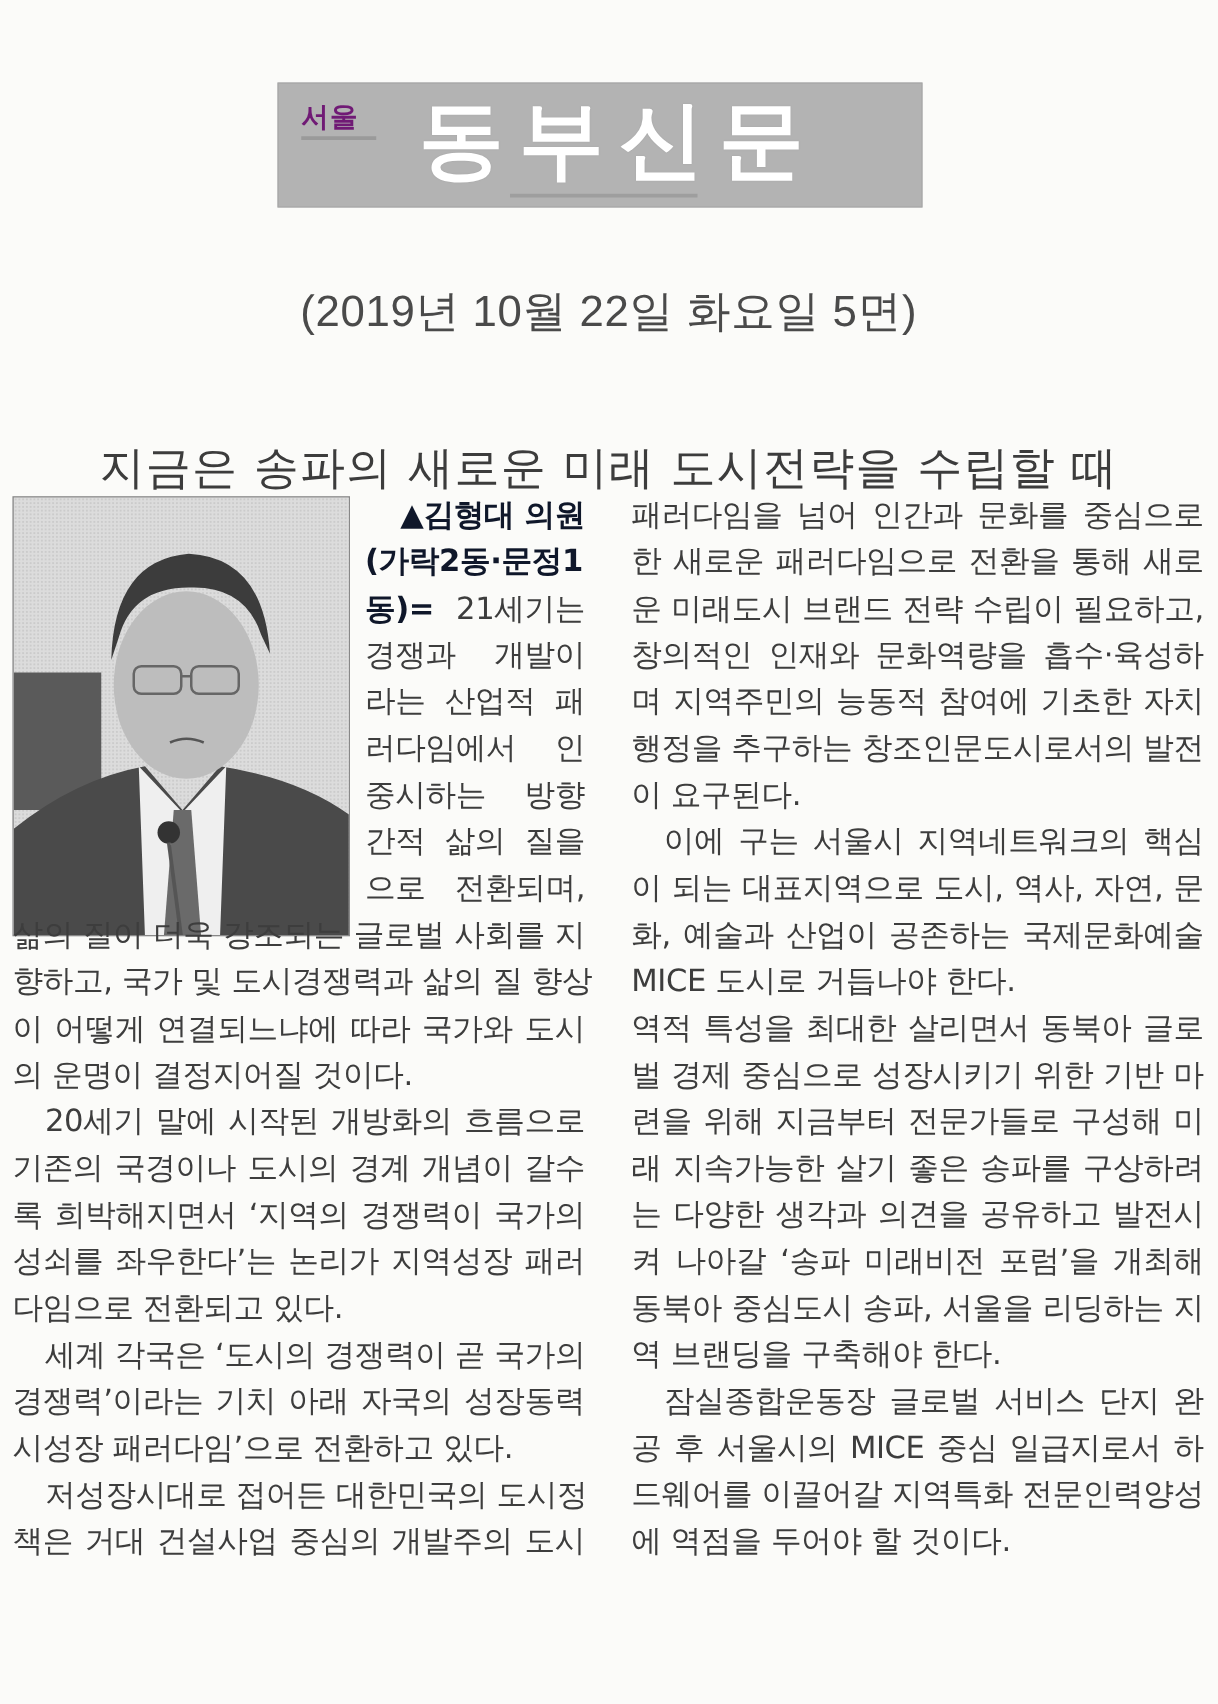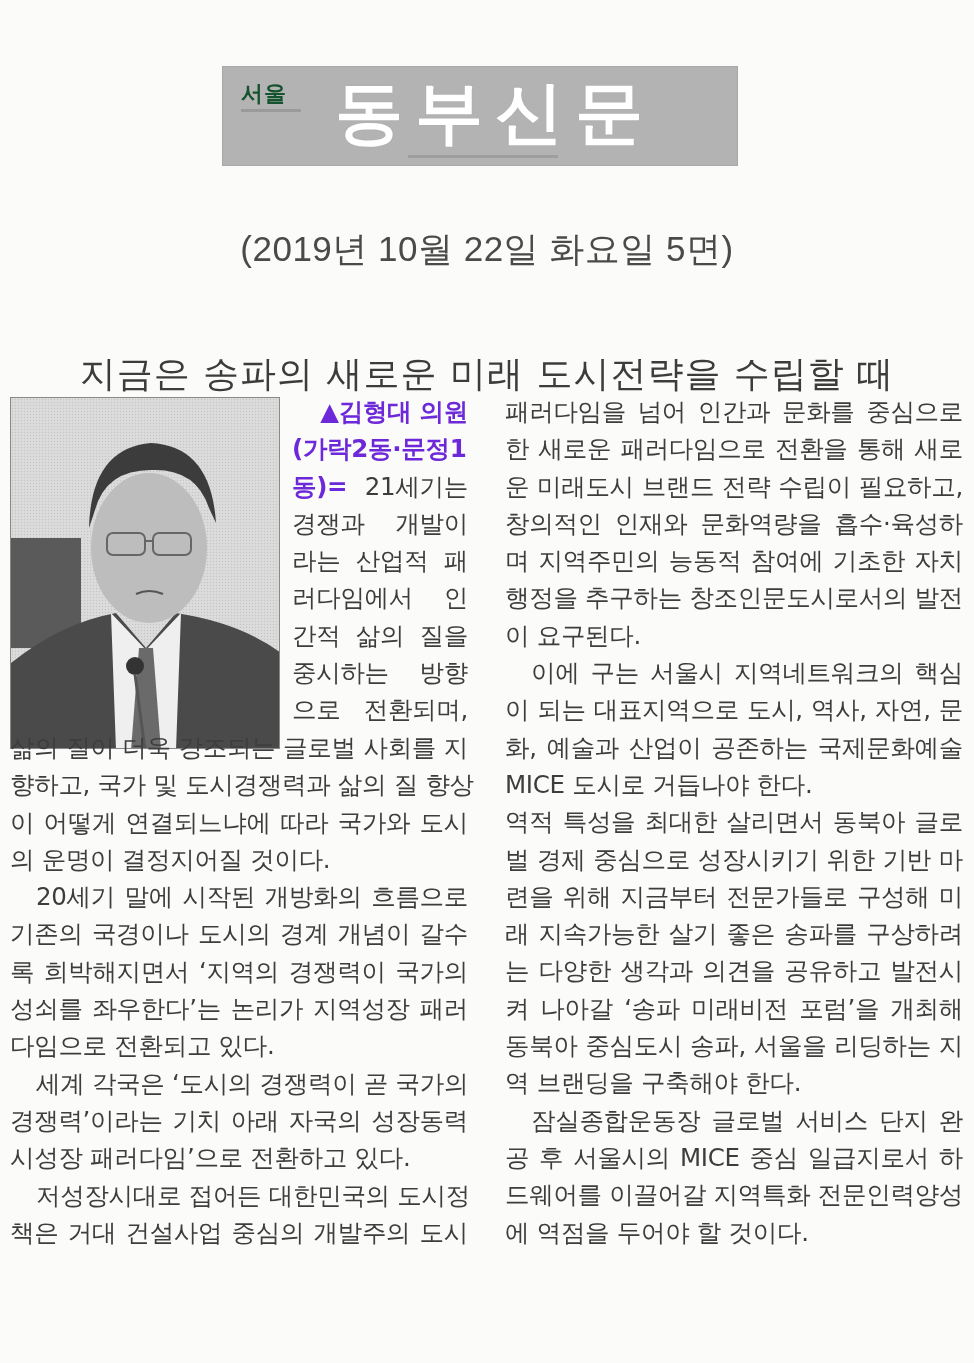--- a/index.html
+++ b/index.html
@@ -5,21 +5,21 @@
   html, body { margin: 0; padding: 0; }
   body {
     width: 974px; height: 1363px; background: #fbfbf9; position: relative; overflow: hidden;
     font-family: "DejaVu Sans", "Liberation Sans", sans-serif; color: #3a3a3a;
   }
   .masthead {
     position: absolute; left: 222px; top: 66px; width: 516px; height: 100px;
     background: #b3b3b3; border: 1px solid #a8a8a8; box-sizing: border-box;
   }
   .masthead .small-name {
-    position: absolute; left: 18px; top: 12px; font-size: 22px; font-weight: bold; color: #14532d; letter-spacing: 1px;
+    position: absolute; left: 18px; top: 12px; font-size: 22px; font-weight: bold; color: #701a75; letter-spacing: 1px;
   }
   .masthead .sub-line { position: absolute; left: 18px; top: 42px; width: 60px; height: 3px; background: #9a9a9a; }
   .masthead .big-name {
     position: absolute; left: 112px; top: 6px; font-size: 68px; font-weight: bold; color: #ffffff;
     letter-spacing: 12px; font-family: "DejaVu Serif", "Liberation Serif", serif; line-height: 78px;
     text-shadow: 0 0 1px #9a9a9a;
   }
   .masthead .url-line { position: absolute; left: 185px; top: 88px; width: 150px; height: 3px; background: #9e9e9e; }
   .pub-date {
     position: absolute; left: 0; width: 974px; top: 226px; text-align: center;
@@ -33,21 +33,21 @@
     position: absolute; left: 10px; top: 397px; width: 270px; height: 352px;
     border: 1px solid #888; box-sizing: border-box; overflow: hidden; background: #d8d8d8;
   }
   .col {
     position: absolute; font-size: 24.5px; line-height: 37.3px; color: #3d3d3d;
     font-family: "DejaVu Sans", sans-serif; letter-spacing: -0.3px;
   }
   .col .line { white-space: nowrap; height: 37.3px; text-align: justify; text-align-last: justify; }
   .col .line.last { text-align-last: left; }
   .col .line.indent { padding-left: 26px; }
-  .byline { font-weight: bold; color: #6d28d9; }
+  .byline { font-weight: bold; color: #0f172a; }
   .narrow { left: 292px; top: 393px; width: 176px; }
   .left-wide { left: 10px; top: 729px; width: 458px; }
   .right { left: 505px; top: 393px; width: 458px; }
 </style>
 </head>
 <body>
 
 <div class="masthead">
   <div class="small-name">서울</div>
   <div class="sub-line"></div>
@@ -83,22 +83,22 @@
   </svg>
 </div>
 
 <div class="col narrow">
   <div class="line byline" style="text-align:right;text-align-last:right;">▲김형대 의원</div>
   <div class="line byline">(가락2동·문정1</div>
   <div class="line"><span class="byline">동)=</span><span> 21세기는</span></div>
   <div class="line">경쟁과 개발이</div>
   <div class="line">라는 산업적 패</div>
   <div class="line">러다임에서 인</div>
+  <div class="line">중시하는 방향</div>
   <div class="line">간적 삶의 질을</div>
-  <div class="line">중시하는 방향</div>
   <div class="line">으로 전환되며,</div>
 </div>
 
 <div class="col left-wide" id="leftcol">
     <div class="line">삶의 질이 더욱 강조되는 글로벌 사회를 지</div>
     <div class="line">향하고, 국가 및 도시경쟁력과 삶의 질 향상</div>
     <div class="line">이 어떻게 연결되느냐에 따라 국가와 도시</div>
     <div class="line last">의 운명이 결정지어질 것이다.</div>
     <div class="line indent">20세기 말에 시작된 개방화의 흐름으로</div>
     <div class="line">기존의 국경이나 도시의 경계 개념이 갈수</div>

